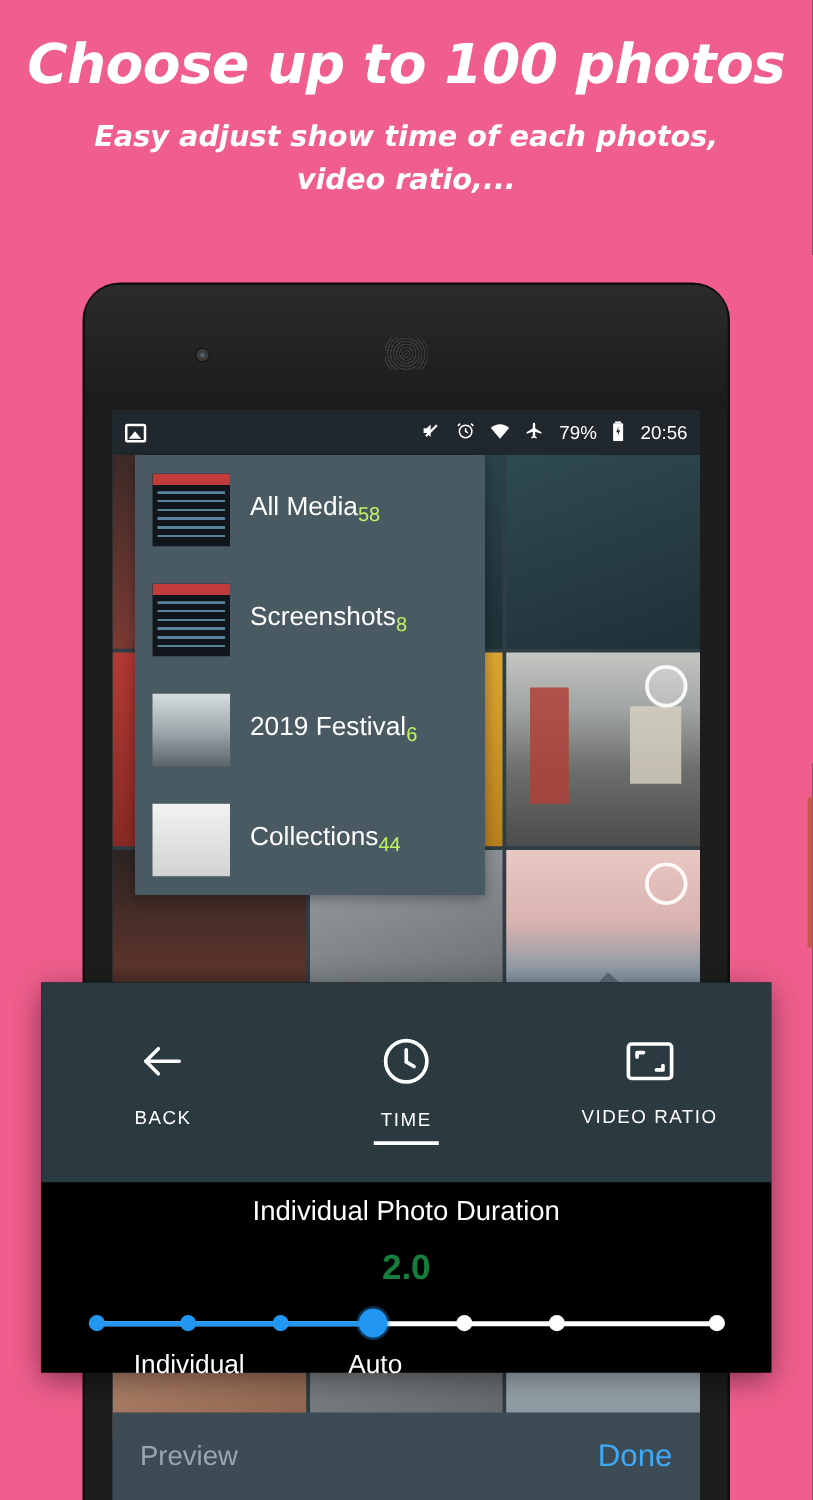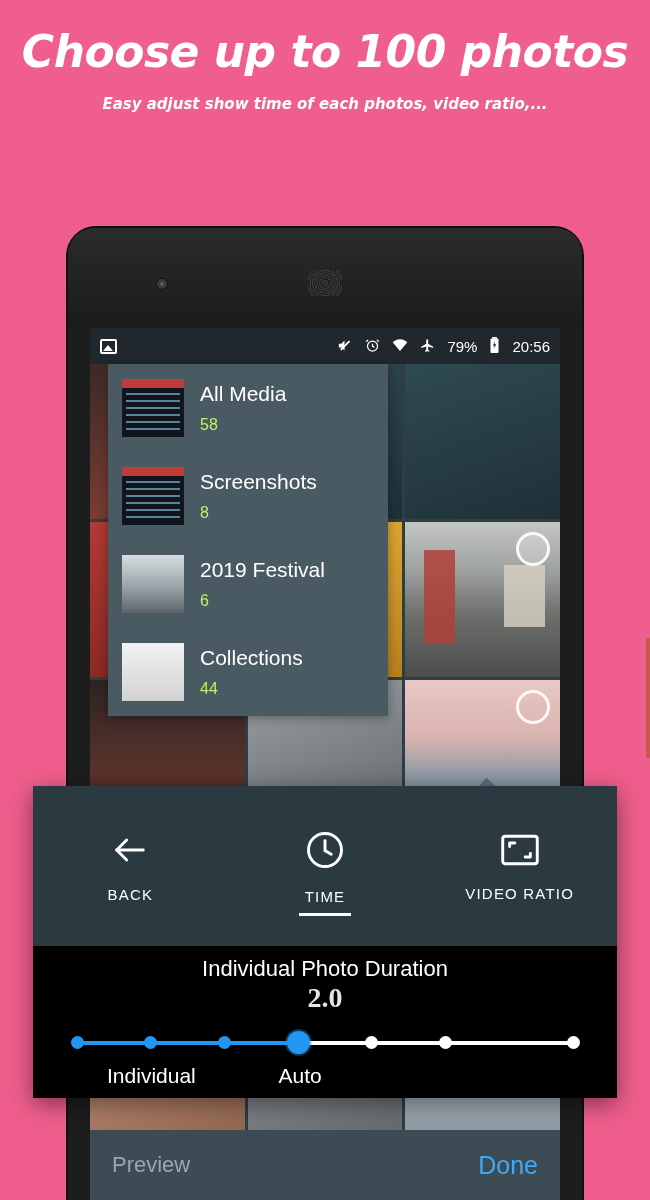--- a/index.html
+++ b/index.html
@@ -18,21 +18,21 @@
     font-family:"DejaVu Sans", sans-serif;
     font-weight:bold;
     font-size:44px;
     letter-spacing:-0.5px;
     margin:0;padding-top:28px;
     line-height:1.1;
   }
   .promo-sub{
     font-family:"DejaVu Sans", sans-serif;
     font-weight:bold;
-    font-size:15px;
+    font-size:23px;
     line-height:1.45;
     margin:18px auto 0;
     width:540px;
   }
 
   
   .phone{
     position:absolute;left:68px;top:228px;width:514px;height:972px;
     background:#1d1d1d;
     border-radius:28px 28px 0 0;
@@ -119,21 +119,21 @@
   .thumb-code:before{
     content:"";position:absolute;left:0;top:0;right:0;height:9px;background:#c23b3b;
   }
   .thumb-code:after{
     content:"";position:absolute;left:4px;top:14px;right:4px;bottom:4px;
     background:repeating-linear-gradient(180deg,#6fa8c7 0 2px,transparent 2px 7px);
     opacity:.75;
   }
   .thumb-snow{background:linear-gradient(180deg,#d7dde0,#9aa4a8 55%,#5c6569);}
   .thumb-white{background:linear-gradient(180deg,#f2f2f2,#d2d2d2);}
-  .album-texts{display:flex;flex-direction:column;}
+  .album-texts{display:flex;flex-direction:row;}
   .album-name{color:#ffffff;font-size:21px;line-height:1.15;}
   .album-count{color:#bef264;font-size:16px;margin-top:10px;}
 
   
   .bottombar{
     position:absolute;left:0;bottom:0;width:470px;height:70px;
     background:#3c4b54;display:flex;align-items:center;justify-content:space-between;
     padding:0 22px;box-sizing:border-box;margin-top:30px;
   }
   .preview-lbl{color:#9aa7ae;font-size:22px;}
@@ -151,21 +151,21 @@
     flex:1;display:flex;flex-direction:column;align-items:center;justify-content:center;
     color:#ffffff;height:100%;position:relative;
   }
   .tool-label{font-size:15px;letter-spacing:1.2px;margin-top:12px;}
   .tool.active .tool-label{color:#ffffff;}
   .tool.active:after{
     content:"";position:absolute;bottom:30px;width:52px;height:3px;background:#ffffff;
   }
   .panel-bottom{height:152px;background:#000000;padding-top:10px;box-sizing:border-box;}
   .dur-title{color:#ffffff;text-align:center;font-size:22px;}
-  .dur-value{color:#e5e5e5;text-align:center;font-size:28px;font-weight:bold;margin-top:0;font-family:Liberation Serif, serif;}
+  .dur-value{color:#15803d;text-align:center;font-size:28px;font-weight:bold;margin-top:16px;}
   .slider-wrap{position:relative;margin:18px 44px 0;height:22px;}
   .slider-line{position:absolute;left:0;right:0;top:9px;height:4px;background:#ffffff;border-radius:2px;}
   .slider-fill{position:absolute;left:0;top:9px;height:4px;background:#2196f3;border-radius:2px;}
   .tick{position:absolute;top:4px;width:13px;height:13px;border-radius:50%;background:#ffffff;margin-left:-6px;}
   .tick.on{background:#2196f3;}
   .knob{position:absolute;top:-1px;width:23px;height:23px;border-radius:50%;background:#2196f3;margin-left:-11px;box-shadow:0 0 0 2px rgba(33,150,243,.35);}
   .slider-labels{position:relative;margin:10px 44px 0;height:26px;color:#ffffff;font-size:21px;}
   .slider-labels span{position:absolute;transform:translateX(-50%);}
 </style>
 </head>

